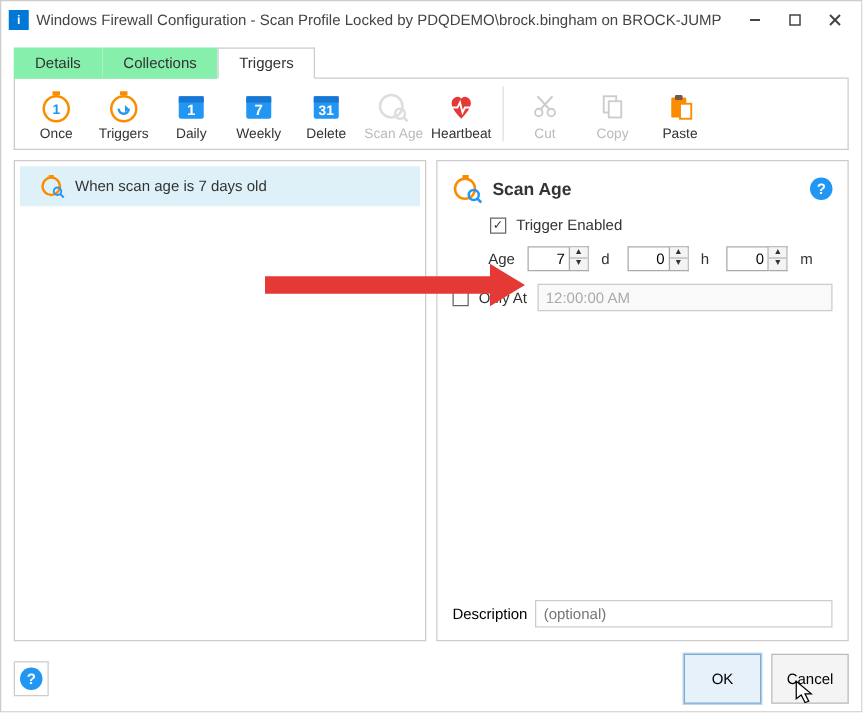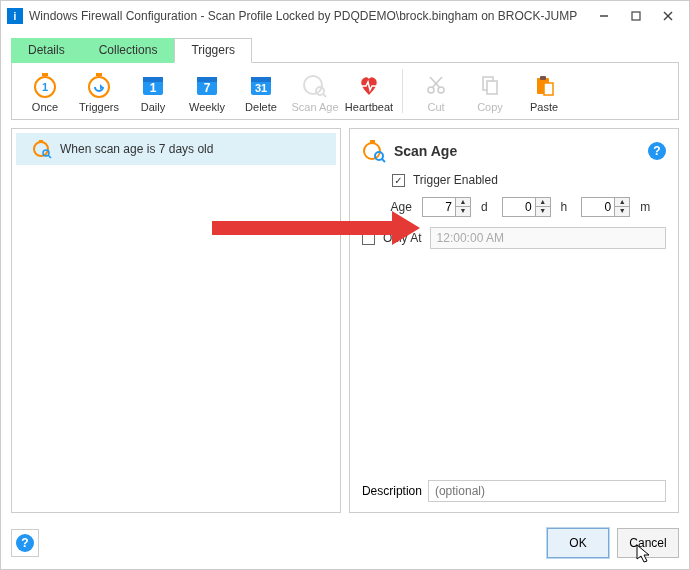--- a/index.html
+++ b/index.html
@@ -34,21 +34,21 @@
   .spin-btns { display:flex; flex-direction:column; border:1px solid #aaa; border-left:none;}
   .spin-btns div { width:14px; height:9px; font-size:7px; line-height:7px; text-align:center; background:#f4f4f4; border-bottom:1px solid #aaa; cursor:pointer;}
   .spin-btns div:last-child{border-bottom:none;}
   .unit { margin: 0 6px 0 2px; }
   .time-input { flex:1; height:22px; border:1px solid #ccc; background:#f9f9f9; color:#aaa; font-size:12px; padding:0 6px;}
   .desc-row { margin-top:auto; display:flex; align-items:center; gap:6px; font-size:12px;}
   .desc-row input { flex:1; height:22px; border:1px solid #ccc; font-size:12px; padding:0 6px; color:#888;}
   .footer { height:46px; border-top:none; display:flex; align-items:center; padding:0 10px 6px 10px; gap:8px;}
   .help-btn { width:28px;height:28px;border:1px solid #ccc;display:flex;align-items:center;justify-content:center;}
   .footer .spacer{flex:1;}
-  .btn { min-width:62px; height:30px; border:1px solid #bbb; background:#f4f4f4; font-size:12px; display:flex;align-items:center;justify-content:center;}
+  .btn { min-width:62px; height:40px; border:1px solid #bbb; background:#f4f4f4; font-size:12px; display:flex;align-items:center;justify-content:center;}
   .btn.primary { border-color:#7aaad4; background:#e6f1fa; box-shadow:0 0 0 1px #bcd7ee;}
   .arrow { position:absolute; top:78px; left:200px; pointer-events:none; }
   .checkbox { width:13px;height:13px;border:1px solid #666;display:inline-flex;align-items:center;justify-content:center;font-size:10px;color:#333;background:#fff;}
   svg { display:block; }
   .cursor { position:absolute; right:38px; bottom:6px; pointer-events:none;}
 </style>
 </head>
 <body>
 
 <div class="window">

